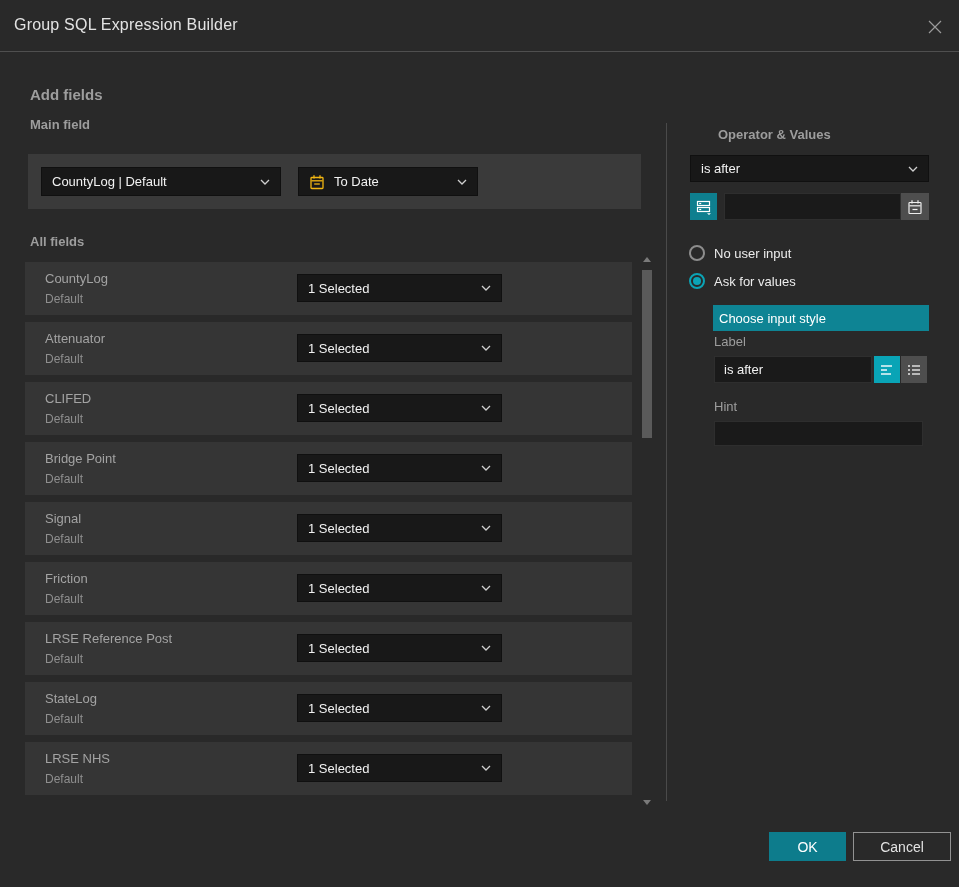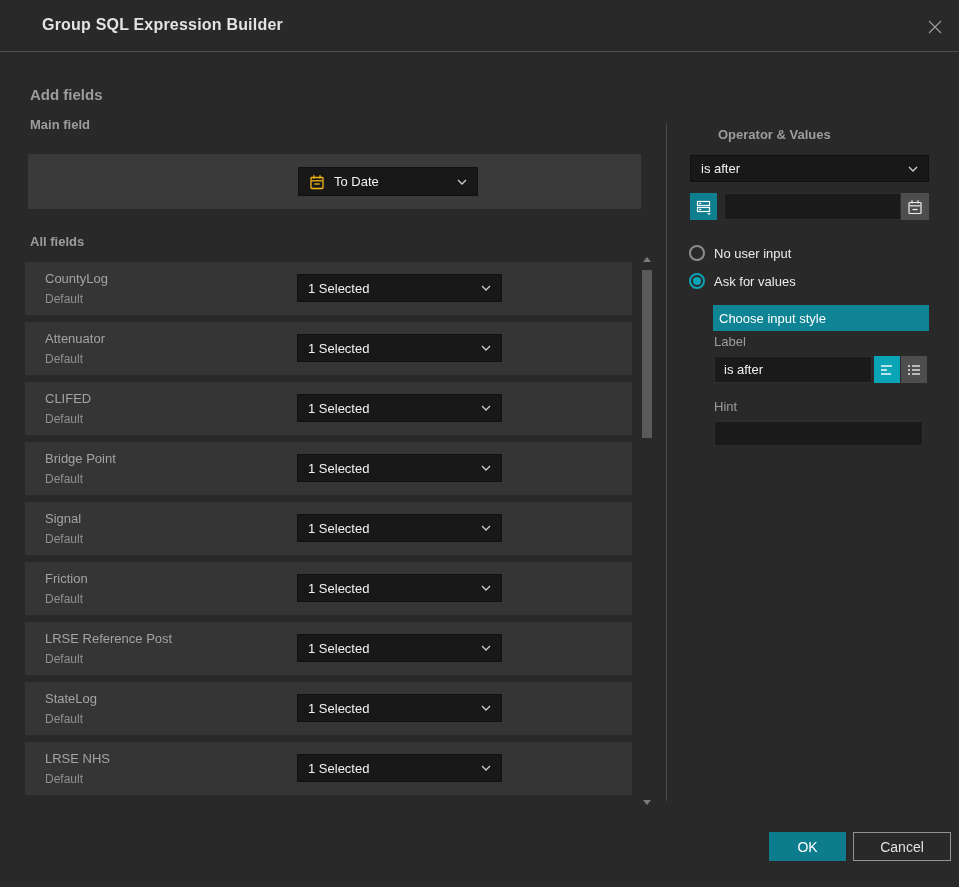--- a/index.html
+++ b/index.html
@@ -2,21 +2,21 @@
 <html><head>
 <meta charset="utf-8">
 <style>
   html,body{margin:0;padding:0;background:#292929;}
   *{box-sizing:border-box;}
   body{font-family:"Liberation Sans", sans-serif;}
   .dialog{position:relative;width:959px;height:887px;background:#292929;overflow:hidden;color:#e8e8e8;}
 
   
   .titlebar{position:absolute;left:0;top:0;width:959px;height:52px;border-bottom:1px solid #4f4f4f;}
-  .titlebar .title{position:absolute;left:14px;top:16px;font-size:16px;font-weight:700;color:#e3e3e3;letter-spacing:.2px;margin-left:28px;}
+  .titlebar .title{position:absolute;left:14px;top:16px;font-size:16px;font-weight:400;color:#e3e3e3;letter-spacing:.2px;}
   .close-btn{position:absolute;right:14px;top:17px;width:20px;height:20px;cursor:pointer;display:flex;align-items:center;justify-content:center;}
 
   
   .heading{position:absolute;font-weight:700;color:#9d9d9d;}
   .h-addfields{left:30px;top:86px;font-size:15px;}
   .h-mainfield{left:30px;top:117px;font-size:13px;}
   .h-allfields{left:30px;top:234px;font-size:13px;}
   .h-operator{left:690px;top:127px;font-size:13px;margin-left:28px;}
 
   
@@ -85,20 +85,26 @@
       <svg width="16" height="16" viewBox="0 0 16 16">
           <path d="M2 2 L14 14 M14 2 L2 14" stroke="#9a9a9a" stroke-width="1.2" fill="none"></path>
         </svg>
     </span>
   </div>
 
   <div class="heading h-addfields">Add fields</div>
   <div class="heading h-mainfield">Main field</div>
 
   <div class="main-field-box">
+    <div class="select mf-select1">
+      <span class="sel-text">CountyLog | Default</span>
+      <svg class="chev" width="10" height="6" viewBox="0 0 10 6">
+          <path d="M1 1l4 4 4-4" stroke="#cfcfcf" stroke-width="1.3" fill="none"></path>
+        </svg>
+    </div>
     <div class="select mf-select2">
       <span class="cal">
         <svg width="16" height="16" viewBox="0 0 16 16" fill="none" stroke="#f2b612" stroke-width="1.3">
           <rect x="2" y="3.5" width="12" height="11" rx="0.8"></rect>
           <line x1="5" y1="1.3" x2="5" y2="4.6"></line>
           <line x1="11" y1="1.3" x2="11" y2="4.6"></line>
           <line x1="2.5" y1="6.8" x2="13.5" y2="6.8"></line>
           <line x1="5.2" y1="10" x2="10.8" y2="10"></line>
         </svg>
       </span>

